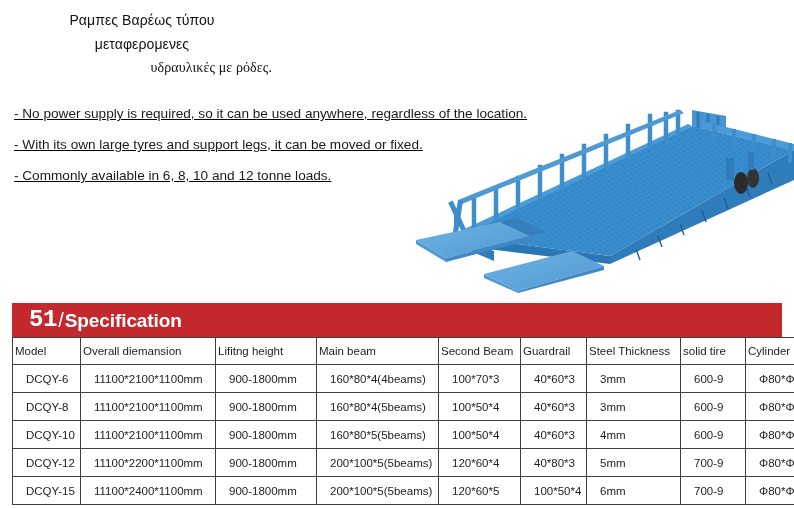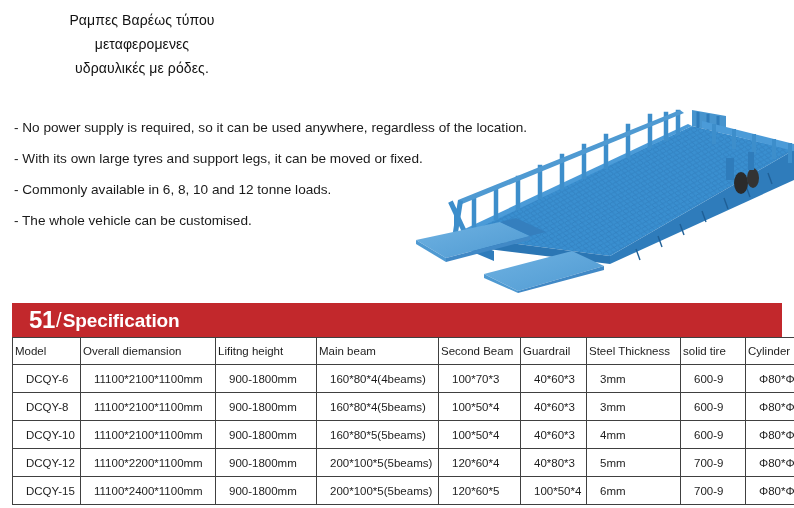--- a/index.html
+++ b/index.html
@@ -25,28 +25,29 @@
     font-size: 14px;
     line-height: 24px;
     color: #111111;
     font-weight: 400;
     letter-spacing: 0.1px;
     z-index: 6;
   }
   #title-block .tline { display: block; white-space: nowrap; }
   #title-block .tline.l1 { text-align: center; }
   #title-block .tline.l2 { text-align: center; }
-  #title-block .tline.l3 { text-align: center; }
+  #title-block .tline.l3 { text-align: right; font-family: Liberation Serif, serif; }
 
   
   #bullets {
     position: absolute;
-    left: 14px; top: 120px;
+    left: 14px; top: 106px;
     width: 620px;
     z-index: 6;
+    text-decoration: underline;
   }
   #bullets .bullet {
     font-size: 13.6px;
     color: #1a1a1a;
     line-height: 15px;
     margin-bottom: 16px;
     white-space: nowrap;
   }
   #bullets .bullet:last-child { margin-bottom: 0; }
 
@@ -72,20 +73,21 @@
     display: flex;
     align-items: center;
     padding-left: 17px;
     color: #ffffff;
   }
   #spec-header .num {
     font-size: 24px;
     font-weight: bold;
     line-height: 1;
     letter-spacing: -0.3px;
+    font-family: Liberation Mono, monospace;
   }
   #spec-header .slash {
     font-size: 20px;
     font-weight: 400;
     line-height: 1;
     margin: 0 1px 0 1px;
   }
   #spec-header .word {
     font-size: 19px;
     font-weight: bold;
@@ -138,21 +140,20 @@
   <div id="title-block">
     <span class="tline l1">Ραμπες Βαρέως τύπου</span>
     <span class="tline l2">μεταφερομενες</span>
     <span class="tline l3">υδραυλικές με ρόδες.</span>
   </div>
 
   <div id="bullets">
     <div class="bullet">- No power supply is required, so it can be used anywhere, regardless of the location.</div>
     <div class="bullet">- With its own large tyres and support legs, it can be moved or fixed.</div>
     <div class="bullet">- Commonly available in 6, 8, 10 and 12 tonne loads.</div>
-    <div class="bullet">- The whole vehicle can be customised.</div>
   </div>
 
   <div id="product-image">
     <svg viewBox="0 0 398 205" preserveAspectRatio="none">
       <defs>
         <pattern id="mesh" width="7" height="5" patternUnits="userSpaceOnUse" patternTransform="rotate(8)">
           <rect width="7" height="5" fill="#3a8fd0"></rect>
           <path d="M0 2.5 L3.5 0 L7 2.5 L3.5 5 Z" fill="none" stroke="#2f7cbb" stroke-width="0.7"></path>
         </pattern>
         <linearGradient id="deckgrad" x1="0" y1="0" x2="0" y2="1">

